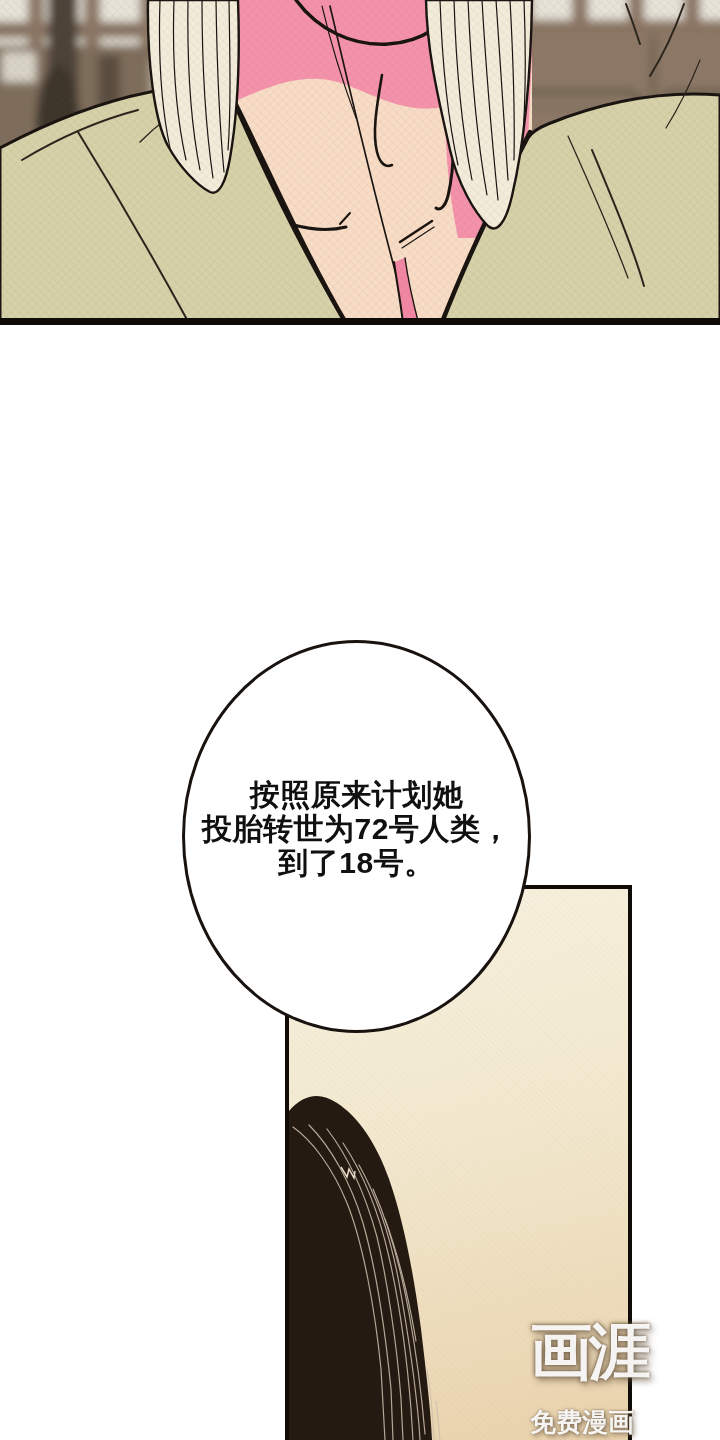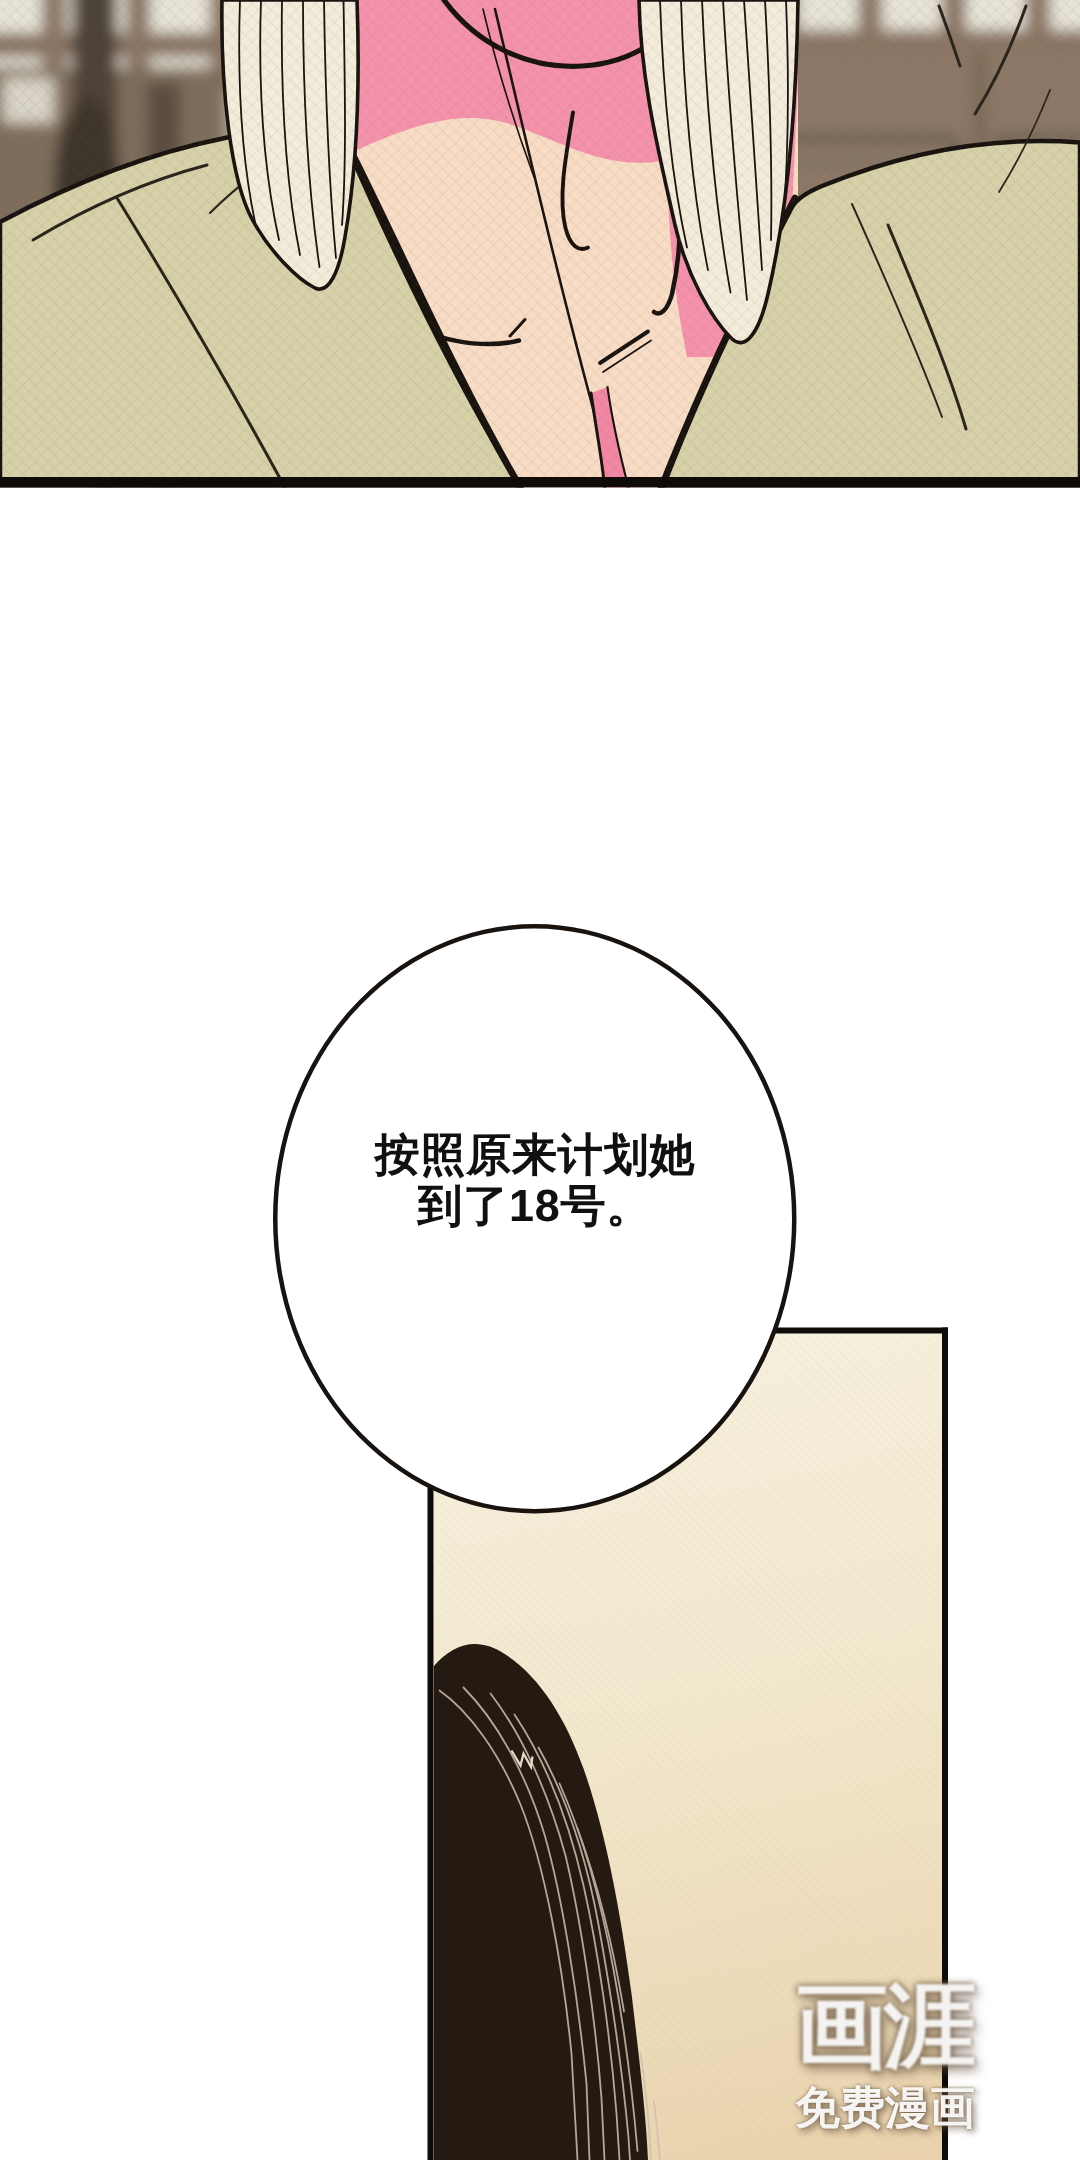--- a/index.html
+++ b/index.html
@@ -7,21 +7,21 @@
     position:relative;width:720px;height:1440px;overflow:hidden;
     background:#ffffff;font-family:"Liberation Sans",sans-serif;
   }
   
   .panel-top{
     position:absolute;left:0;top:0;width:720px;height:325px;overflow:hidden;
   }
   .panel-top svg{display:block;}
   
   .bubble{
-    position:absolute;left:182px;top:616px;width:349px;height:393px;
+    position:absolute;left:182px;top:640px;width:349px;height:393px;
     background:var(--bubble-fill,#ffffff);
     border:3.5px solid var(--ink,#191310);
     border-radius:50%;
     box-sizing:border-box;
     z-index:5;
     text-align:center;
   }
   .bubble-text{
     padding-top:135px;
     font-size:30px;
@@ -50,22 +50,22 @@
     color:rgba(255,255,255,0.93);
     user-select:none;
   }
   .watermark-logo{
     font-size:62px;line-height:64px;font-weight:900;letter-spacing:-3px;
     text-shadow:0 0 3px rgba(115,95,70,0.95), 2px 3px 7px rgba(95,75,55,0.75), -1px -1px 4px rgba(115,95,70,0.5);
     filter:blur(0.7px);
     white-space:nowrap;
   }
   .watermark-sub{
-    margin-top:6px;
-    font-size:30px;line-height:32px;font-weight:700;letter-spacing:0px;
+    margin-top:22px;
+    font-size:26px;line-height:32px;font-weight:700;letter-spacing:0px;
     text-shadow:0 0 2px rgba(115,95,70,0.95), 2px 2px 5px rgba(95,75,55,0.75);
     filter:blur(0.4px);
     white-space:nowrap;
   }
 </style>
 </head>
 <body>
 
 <div class="page">
 
@@ -199,20 +199,21 @@
           <path d="M147,512 C149,528 150,540 151,551"></path>
         </g>
         <path d="M52,278 l6,10 l2,-8 l5,9 l1,-7" fill="none" stroke="#e8dcc8" stroke-width="1.5"></path>
       </g>
     </svg>
   </div>
 
   <div class="bubble">
     <div class="bubble-text">
       <div>按照原来计划她</div>
+      <div>投胎转世为72号人类，</div>
       <div>到了18号。</div>
     </div>
   </div>
 
   <div class="watermark">
     <div class="watermark-logo">画涯</div>
     <div class="watermark-sub">免费漫画</div>
   </div>
 
 </div>

